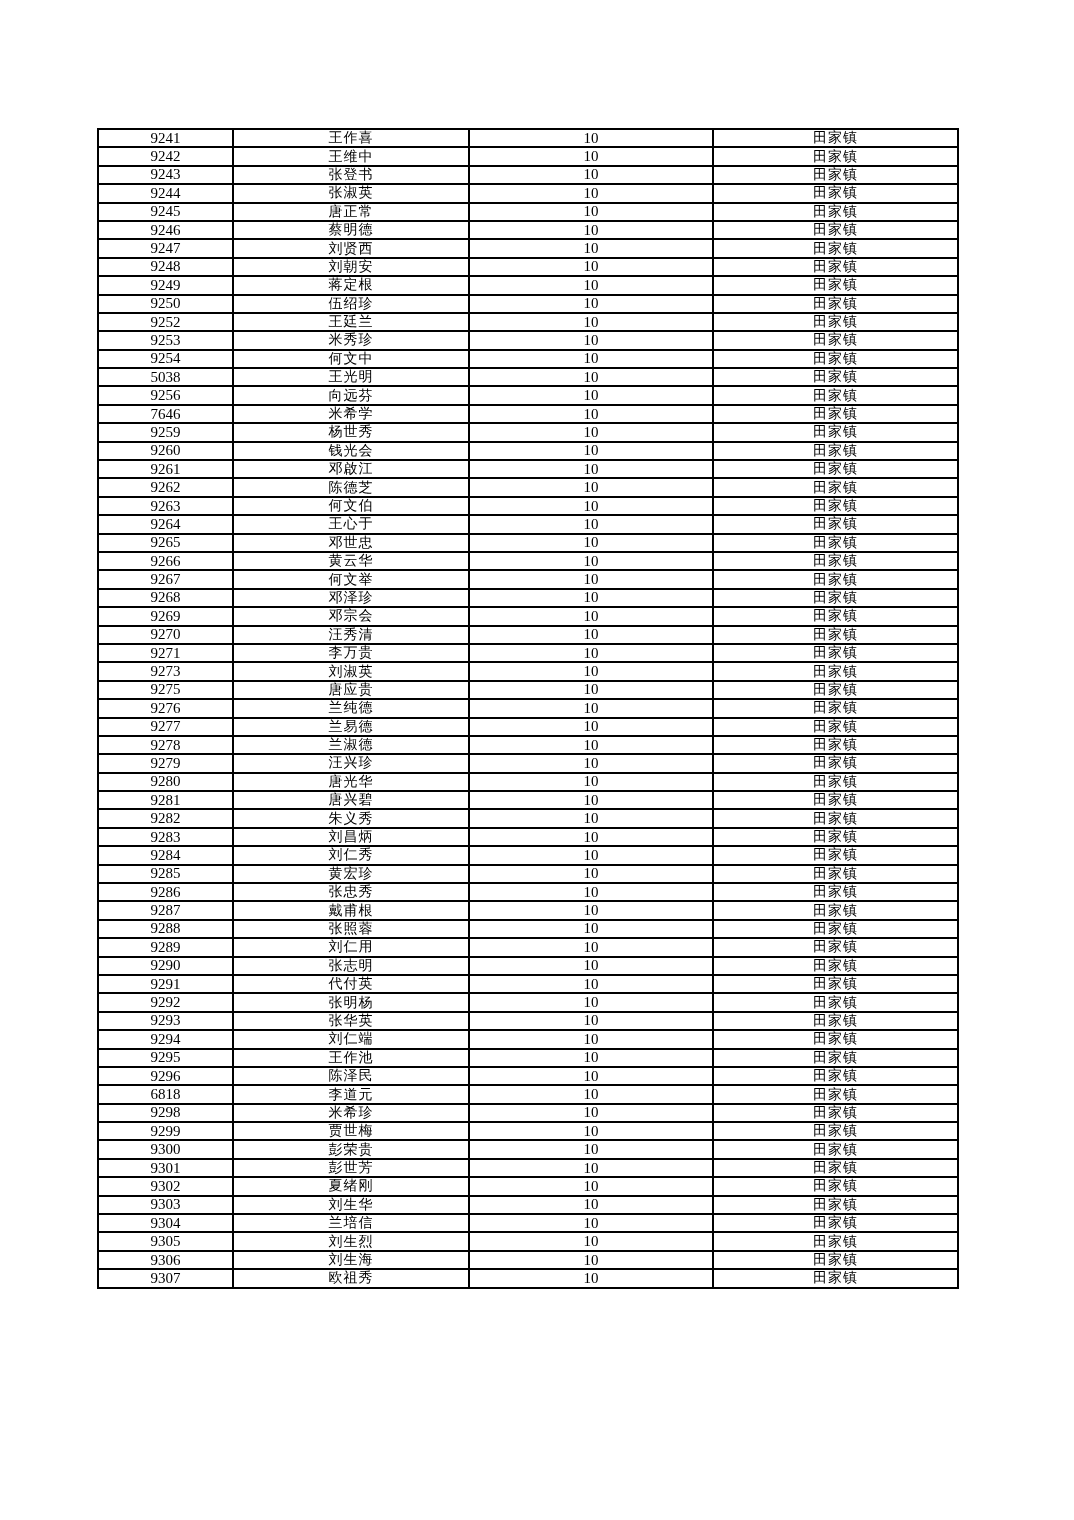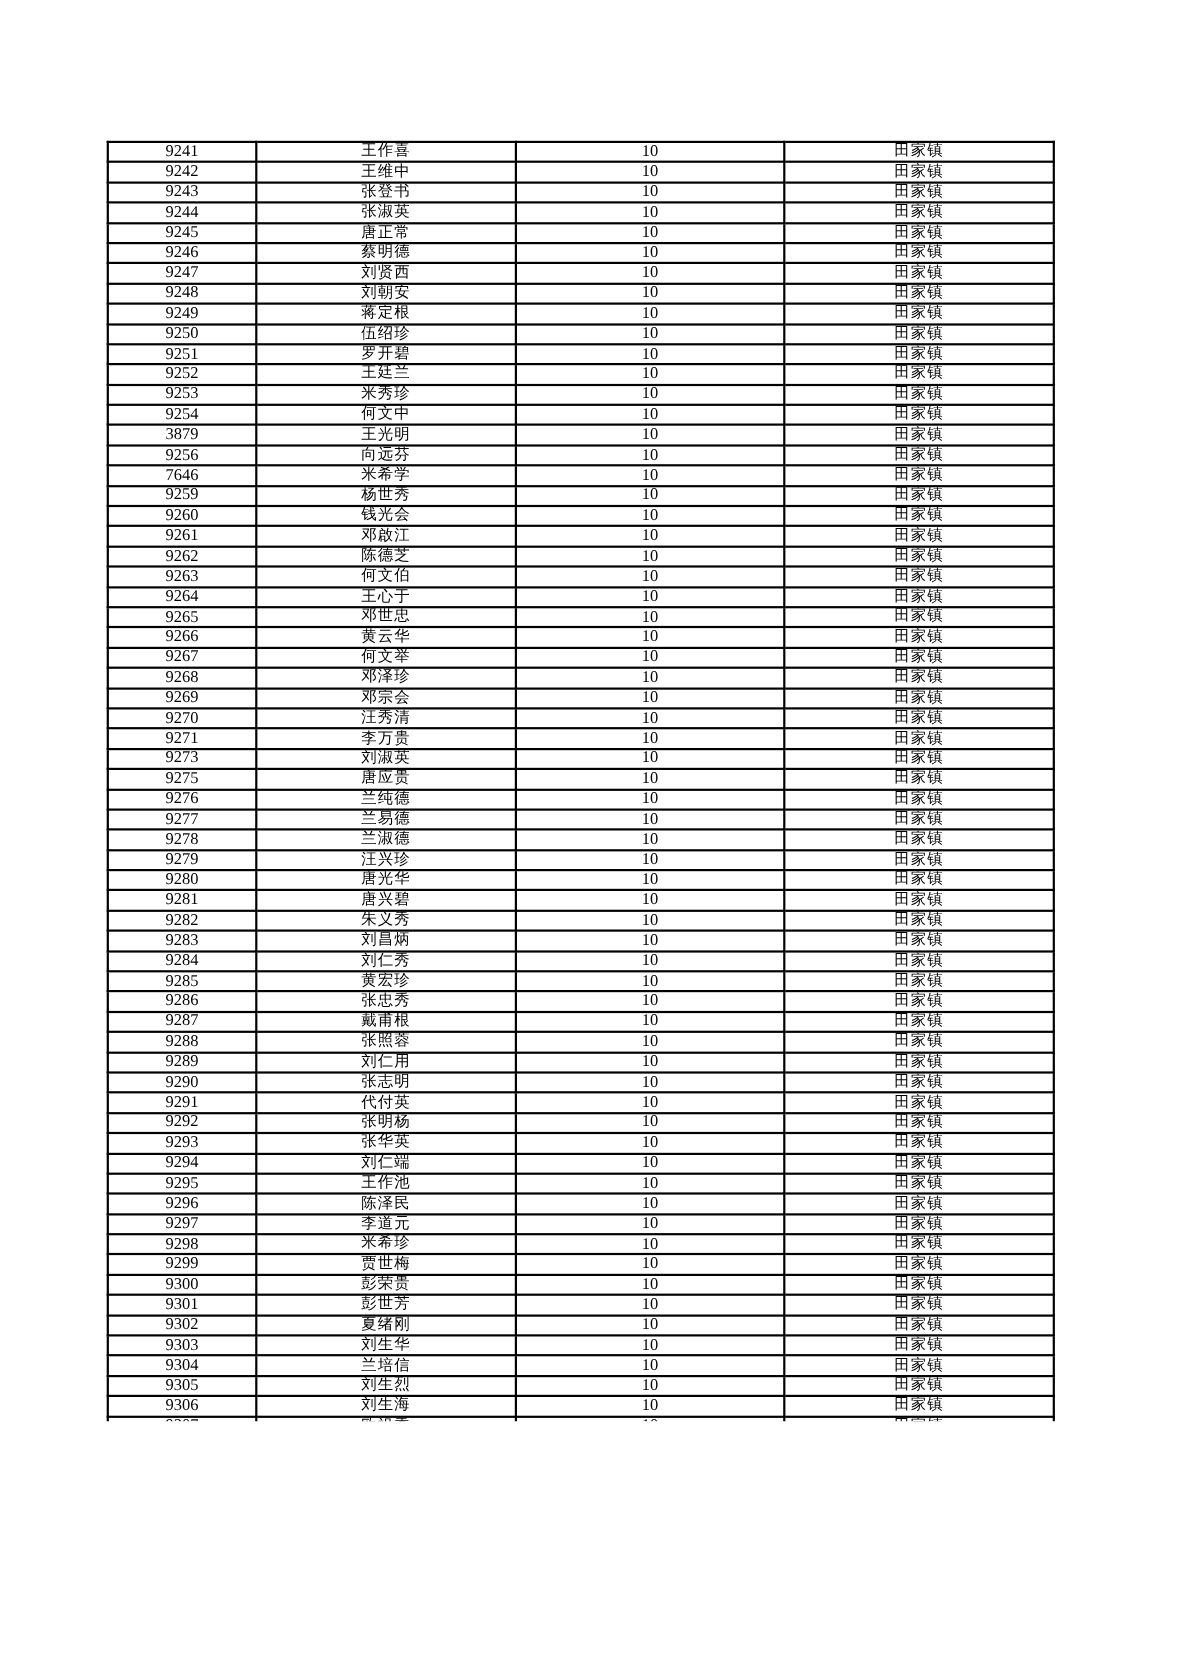--- a/index.html
+++ b/index.html
@@ -107,45 +107,39 @@
           <td class="col-value">10</td>
           <td class="col-town">田家镇</td>
         </tr>
         <tr>
           <td class="col-id">9250</td>
           <td class="col-name">伍绍珍</td>
           <td class="col-value">10</td>
           <td class="col-town">田家镇</td>
         </tr>
         <tr>
-          <td class="col-id">9251</td>
-          <td class="col-name">罗开碧</td>
-          <td class="col-value">10</td>
-          <td class="col-town">田家镇</td>
-        </tr>
-        <tr>
           <td class="col-id">9252</td>
           <td class="col-name">王廷兰</td>
           <td class="col-value">10</td>
           <td class="col-town">田家镇</td>
         </tr>
         <tr>
           <td class="col-id">9253</td>
           <td class="col-name">米秀珍</td>
           <td class="col-value">10</td>
           <td class="col-town">田家镇</td>
         </tr>
         <tr>
           <td class="col-id">9254</td>
           <td class="col-name">何文中</td>
           <td class="col-value">10</td>
           <td class="col-town">田家镇</td>
         </tr>
         <tr>
-          <td class="col-id">3879</td>
+          <td class="col-id">5038</td>
           <td class="col-name">王光明</td>
           <td class="col-value">10</td>
           <td class="col-town">田家镇</td>
         </tr>
         <tr>
           <td class="col-id">9256</td>
           <td class="col-name">向远芬</td>
           <td class="col-value">10</td>
           <td class="col-town">田家镇</td>
         </tr>
@@ -365,21 +359,21 @@
           <td class="col-value">10</td>
           <td class="col-town">田家镇</td>
         </tr>
         <tr>
           <td class="col-id">9296</td>
           <td class="col-name">陈泽民</td>
           <td class="col-value">10</td>
           <td class="col-town">田家镇</td>
         </tr>
         <tr>
-          <td class="col-id">9297</td>
+          <td class="col-id">6818</td>
           <td class="col-name">李道元</td>
           <td class="col-value">10</td>
           <td class="col-town">田家镇</td>
         </tr>
         <tr>
           <td class="col-id">9298</td>
           <td class="col-name">米希珍</td>
           <td class="col-value">10</td>
           <td class="col-town">田家镇</td>
         </tr>

